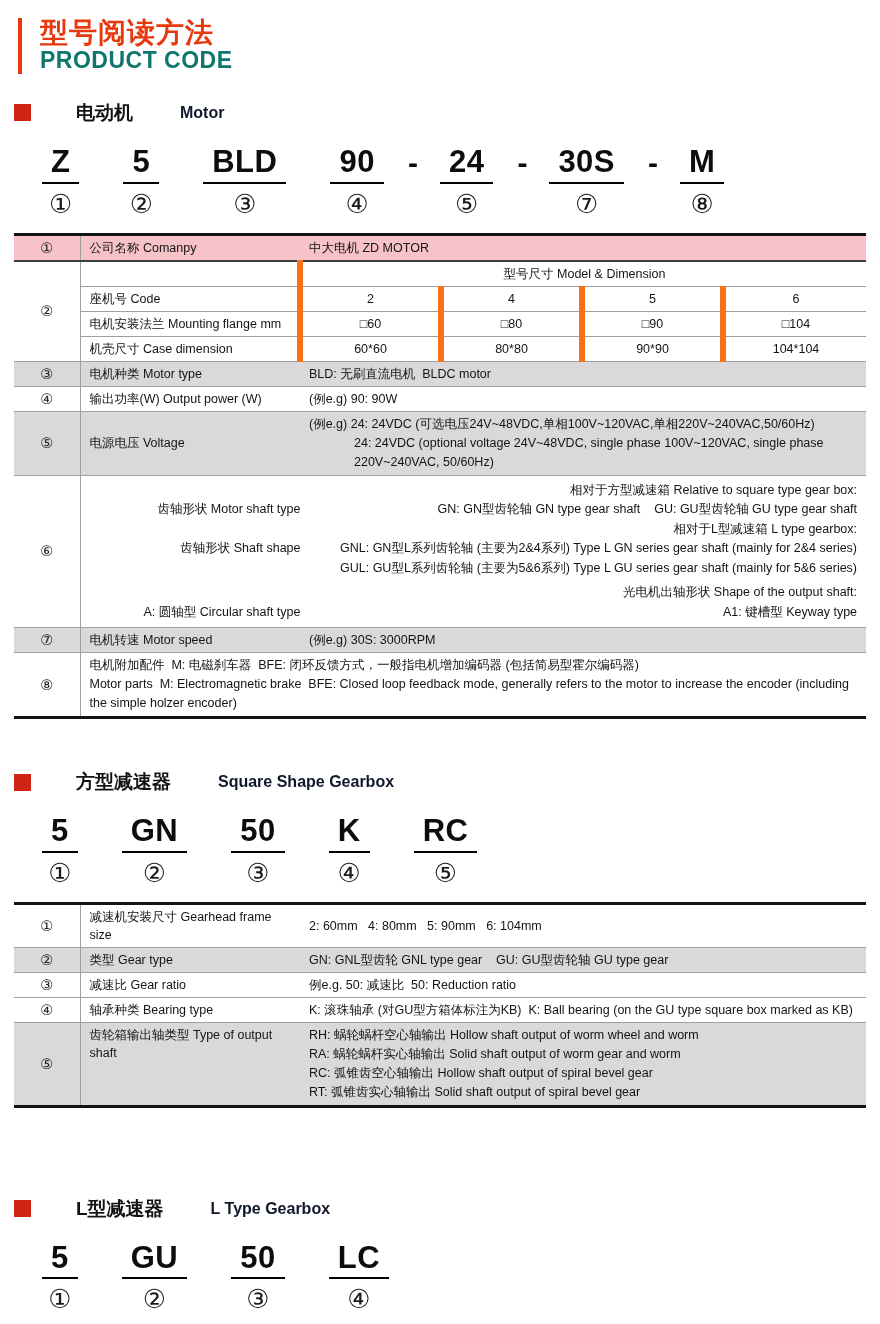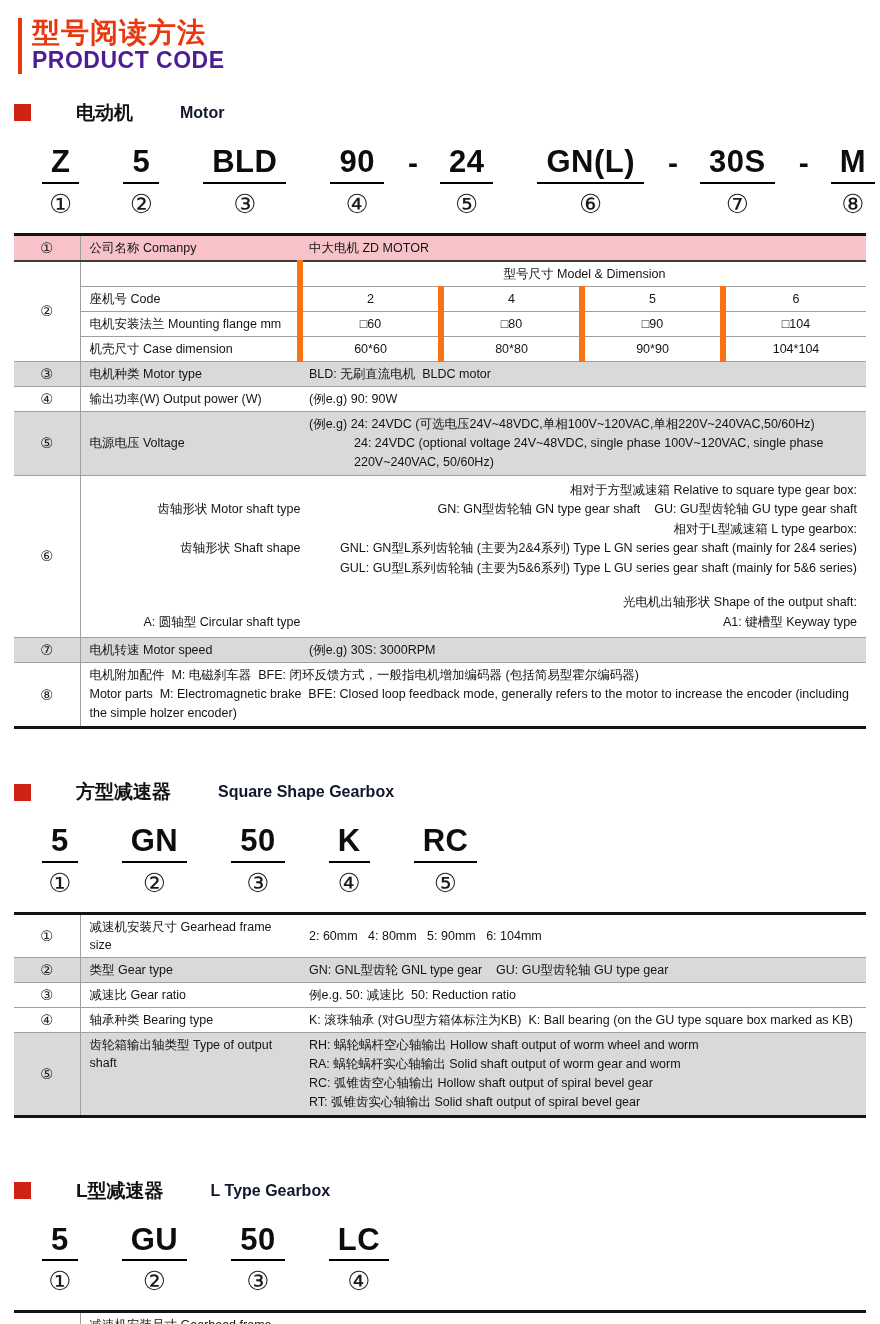--- a/index.html
+++ b/index.html
@@ -6,23 +6,23 @@
   html,body { width: 880px; background: #fff; }
   body {
     height: 1324px;
     overflow: hidden;
     font-family: "Liberation Sans", "DejaVu Sans", sans-serif;
     color: #111;
   }
   .page { padding: 18px 14px 0 14px; }
 
   
-  .title-block { border-left: 4px solid #e8380d; padding-left: 10px; margin-left: 4px; margin-bottom: 26px; }
+  .title-block { border-left: 4px solid #e8380d; padding-left: 18px; margin-left: 4px; margin-bottom: 26px; }
   .title-cn { color: #e8380d; font-size: 28px; font-weight: bold; line-height: 1.08; letter-spacing: 1px; }
-  .title-en { color: #4c1d95; font-size: 23px; font-weight: bold; line-height: 1.12; letter-spacing: 0.5px; }
+  .title-en { color: #0f766e; font-size: 23px; font-weight: bold; line-height: 1.12; letter-spacing: 0.5px; }
 
   
   .sec-head { display: flex; align-items: center; gap: 38px; }
   .sec-square { width: 17px; height: 17px; background: #cf2413; margin-right: 7px; flex: 0 0 auto; }
   .sec-cn { font-size: 19px; font-weight: bold; color: #121212; }
   .sec-en { font-size: 16px; font-weight: bold; color: #0f172a; margin-left: 9px; }
 
   
   .code-row { display: flex; align-items: flex-start; padding-left: 28px; margin: 20px 0 16px 0; }
   .code-seg { display: flex; flex-direction: column; align-items: center; margin-right: 44px; }
@@ -46,24 +46,24 @@
   tr.pink { background: #f8c2c9; border-bottom: 2px solid #3d3d3d; }
   tr.gray, td.gray { background: #d9d9d9; }
   .vline { border-left: 6px solid #f97316; text-align: center; }
   .h20 { height: 22px; }
   .indent45 { padding-left: 45px; }
 
   
   .pairgrid { display: grid; grid-template-columns: 211px 1fr; padding: 2px 0; text-align: right; }
   .pairgrid > div { line-height: 19.5px; }
   .pg-full { grid-column: 1 / -1; }
-  .gap-top { margin-top: 15px; }
+  .gap-top { margin-top: 5px; }
 
   .mt-sec2 { margin-top: 50px; text-align: right; }
-  .mt-sec3 { margin-top: 60px; }
+  .mt-sec3 { margin-top: 88px; }
   .two-line div { line-height: 19px; }
 </style>
 </head>
 <body>
 
 <div class="page">
 
   <div class="title-block">
     <div class="title-cn">型号阅读方法</div>
     <div class="title-en">PRODUCT CODE</div>
@@ -89,24 +89,20 @@
         <span class="code-num">③</span>
       </div>
     <div class="code-seg">
         <span class="code-txt">90</span>
         <span class="code-num">④</span>
       </div>
     <span class="code-dash">-</span>
     <div class="code-seg">
         <span class="code-txt">24</span>
         <span class="code-num">⑤</span>
-      </div>
-    <div class="code-seg">
-        <span class="code-txt">GN(L)</span>
-        <span class="code-num">⑥</span>
       </div>
     <span class="code-dash">-</span>
     <div class="code-seg">
         <span class="code-txt">30S</span>
         <span class="code-num">⑦</span>
       </div>
     <span class="code-dash">-</span>
     <div class="code-seg">
         <span class="code-txt">M</span>
         <span class="code-num">⑧</span>

